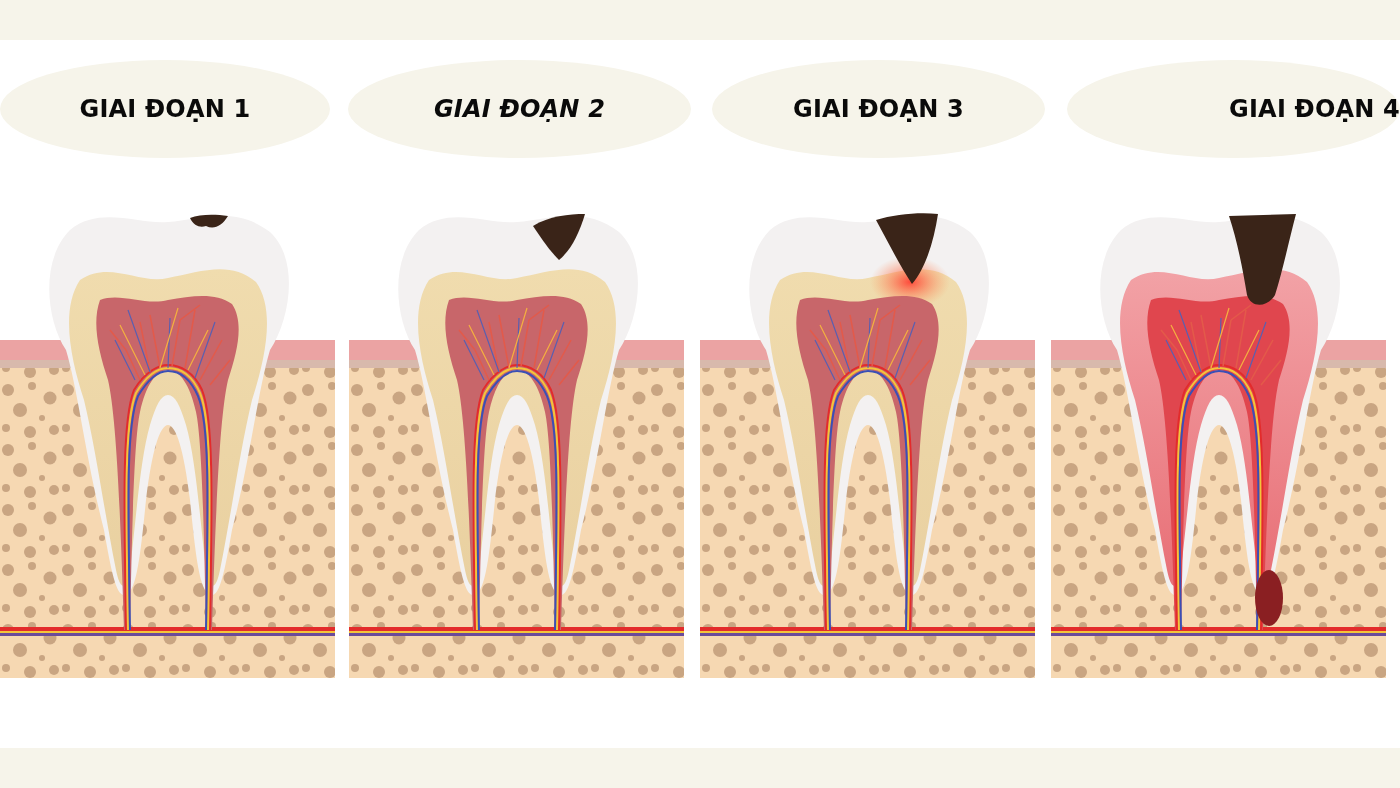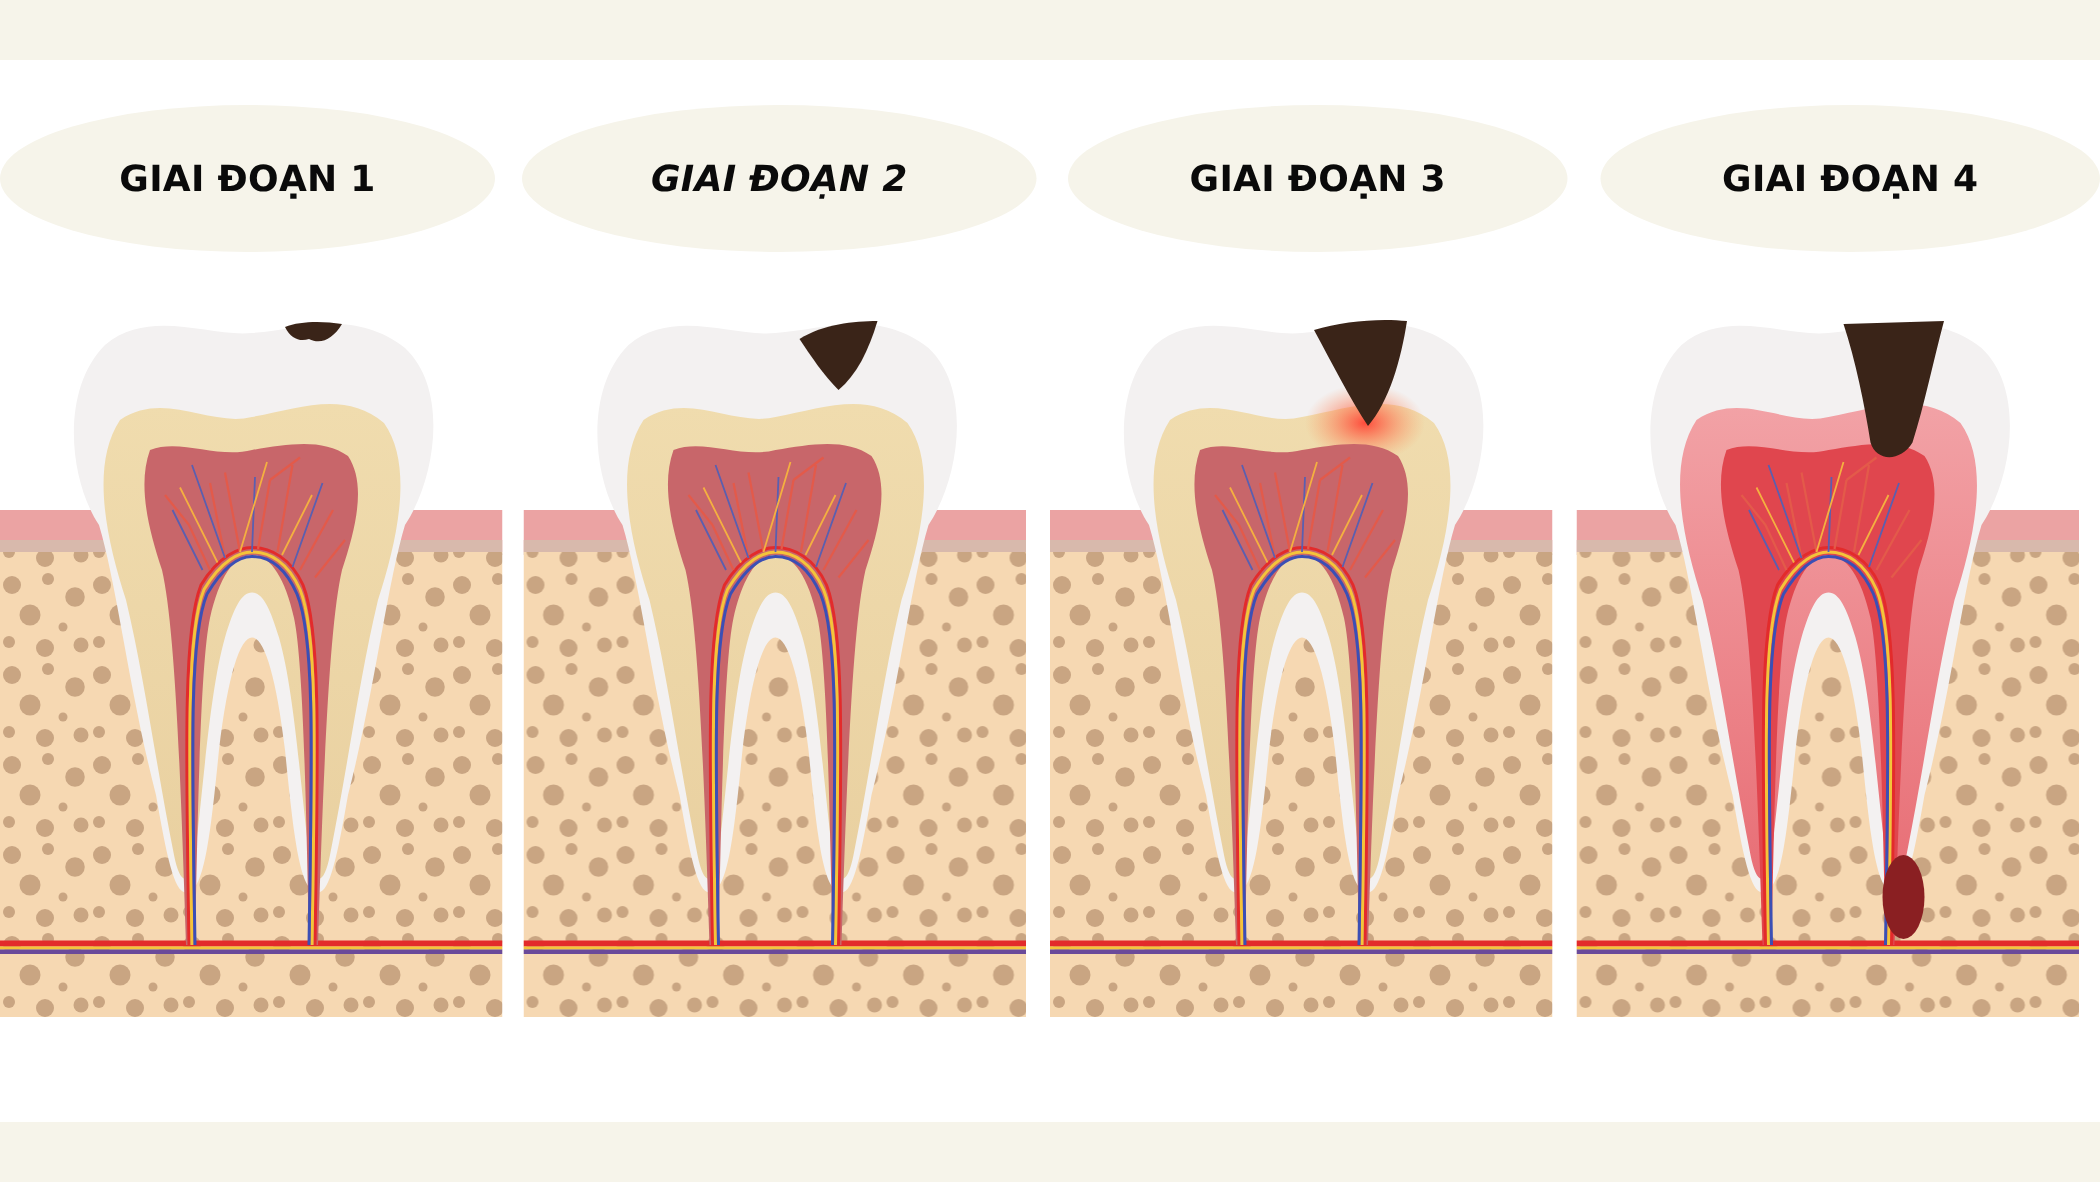--- a/index.html
+++ b/index.html
@@ -1,39 +1,39 @@
 <!DOCTYPE html>
 <html><head>
 <meta charset="utf-8">
 <style>
   html,body{margin:0;padding:0;}
   body{width:1400px;height:788px;position:relative;overflow:hidden;background:#ffffff;font-family:"DejaVu Sans","Liberation Sans",sans-serif;}
   .band{position:absolute;left:0;width:1400px;height:40px;background:#f6f4ea;}
   .band.top{top:0;}
   .band.bottom{top:748px;}
-  .label{position:absolute;top:70px;height:98px;background:#f6f4ea;border-radius:50%;display:flex;align-items:center;justify-content:center;}
+  .label{position:absolute;top:60px;height:98px;background:#f6f4ea;border-radius:50%;display:flex;align-items:center;justify-content:center;}
   .label span{font-weight:bold;font-size:24px;color:#0a0a0a;letter-spacing:0.2px;font-family:"DejaVu Sans",sans-serif;}
   .panel{position:absolute;top:200px;width:335px;height:480px;}
   .panel svg{position:absolute;left:0;top:0;}
 </style>
 </head>
 <body>
 
 <div class="band top"></div>
 
 <div class="label" style="left:0;width:330px;">
     <span>GIAI ĐOẠN 1</span>
   </div>
 <div class="label" style="left:348px;width:343px;font-style:italic;">
     <span>GIAI ĐOẠN 2</span>
   </div>
 <div class="label" style="left:712px;width:333px;">
     <span>GIAI ĐOẠN 3</span>
   </div>
-<div class="label" style="left:1067px;width:333px;">
+<div class="label" style="left:1067px;width:333px;justify-content:flex-end;">
     <span>GIAI ĐOẠN 4</span>
   </div>
 
 <svg width="0" height="0" style="position:absolute">
   <defs>
     <pattern id="dots" x="0" y="0" width="60" height="60" patternUnits="userSpaceOnUse">
       <rect width="60" height="60" fill="#f6d8b2"></rect>
       <circle cx="8" cy="10" r="6" fill="#c9a582"></circle>
       <circle cx="32" cy="6" r="4" fill="#c9a582"></circle>
       <circle cx="50" cy="18" r="6.5" fill="#c9a582"></circle>

